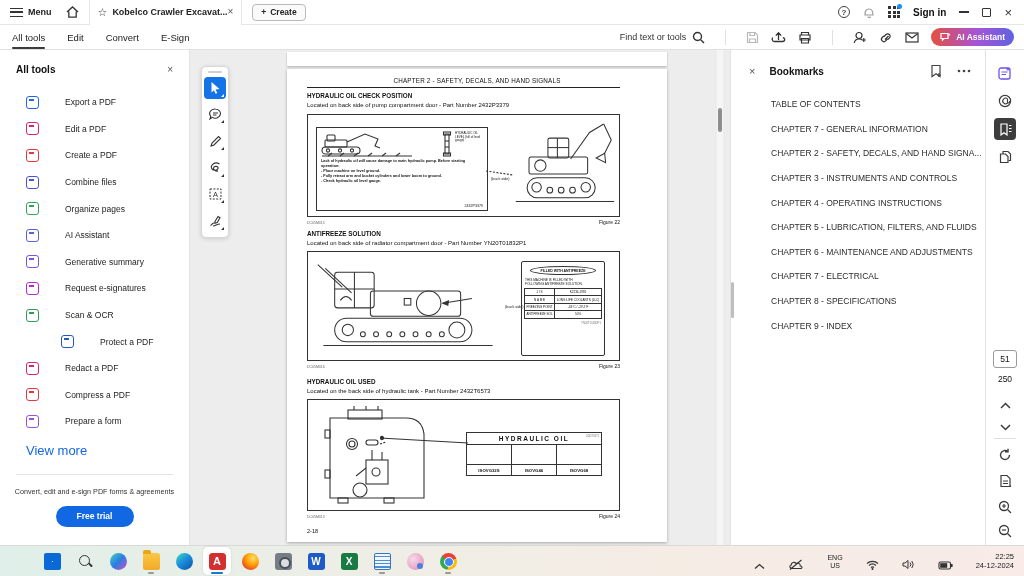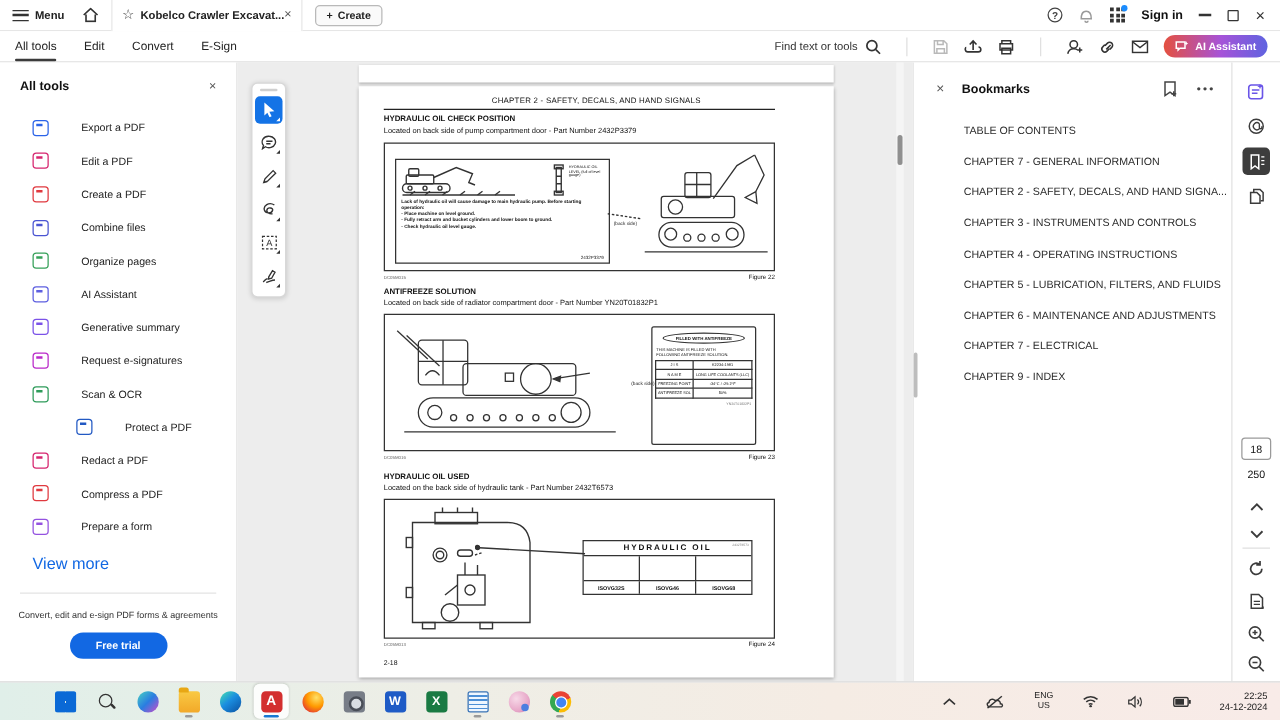--- a/index.html
+++ b/index.html
@@ -142,21 +142,21 @@
   [data-icon="camera"] .tb-ic::after { content:""; position:absolute; left:4.5px; top:4.5px; width:8px; height:8px; border-radius:50%; background:#d9dde2; border:2px solid #494e57; }
   [data-icon="word"] .tb-ic { background:#1e5bc6; border-radius:3px; }
   [data-icon="word"] .tb-ic::after { content:"W"; position:absolute; inset:0; color:#fff; font-size:10px; font-weight:bold; text-align:center; line-height:17px; }
   [data-icon="excel"] .tb-ic { background:#1a7a43; border-radius:3px; }
   [data-icon="excel"] .tb-ic::after { content:"X"; position:absolute; inset:0; color:#fff; font-size:10px; font-weight:bold; text-align:center; line-height:17px; }
   [data-icon="notepad"] .tb-ic { background:repeating-linear-gradient(#eef6ff 0 2.2px,#4c8fd6 2.2px 3.4px); border:1.5px solid #3a74b8; border-radius:2px; }
   [data-icon="paint"] .tb-ic { border-radius:50%; background:radial-gradient(circle at 35% 35%,#f7d9e8,#e8a9c9 60%,#c97bb2); }
   [data-icon="paint"] .tb-ic::after { content:""; position:absolute; right:1px; bottom:1px; width:6px; height:6px; border-radius:50%; background:#4c7ee0; }
   [data-icon="chrome"] .tb-ic { border-radius:50%; background:conic-gradient(from -50deg,#ea4335 0 33%,#fbbc05 0 66%,#34a853 0 100%); }
   [data-icon="chrome"] .tb-ic::after { content:""; position:absolute; left:4.5px; top:4.5px; width:8px; height:8px; border-radius:50%; background:#4285f4; border:1.6px solid #fff; }
-  .tray { margin-left:auto; display:flex; align-items:center; gap:23px; padding-right:10px; color:#222; }
+  .tray { margin-left:auto; display:flex; align-items:flex-end; gap:23px; padding-right:10px; color:#222; }
   .lang { font-size:7px; line-height:1.2; text-align:center; }
   .clock { font-size:7.5px; line-height:1.25; text-align:right; }
   svg.line { stroke:#333; fill:none; stroke-width:1.1; }
 </style>
 </head>
 <body>
 
 <div id="titlebar">
   <span class="hamburger"></span>
   <span class="menu-label">Menu</span>
@@ -574,20 +574,21 @@
       <div class="bm-item">CHAPTER 3 - INSTRUMENTS AND CONTROLS</div>
 
       <div class="bm-item">CHAPTER 4 - OPERATING INSTRUCTIONS</div>
 
       <div class="bm-item">CHAPTER 5 - LUBRICATION, FILTERS, AND FLUIDS</div>
 
       <div class="bm-item">CHAPTER 6 - MAINTENANCE AND ADJUSTMENTS</div>
 
       <div class="bm-item">CHAPTER 7 - ELECTRICAL</div>
 
+      <div class="bm-item">CHAPTER 8 - SPECIFICATIONS</div>
 
       <div class="bm-item">CHAPTER 9 - INDEX</div>
     </div>
   <div class="bm-scroll"></div>
 </div>
 
 <div id="rightrail">
   <div class="rr-ic" style="top:12px;color:#6a55e8">
     <svg class="ic" width="14" height="14" viewBox="0 0 14 14">
         <rect x="1" y="2" width="11" height="11" rx="2" stroke="currentColor" stroke-width="1.3" fill="none"></rect>
@@ -607,21 +608,21 @@
         <path d="M10 2.5 h2.5 M10 5.5 h2.5 M10 8.5 h2.5" stroke="#fff" stroke-width="1.1"></path>
       </svg>
   </div>
   <div class="rr-ic" style="top:96px">
     <svg class="ic" width="13" height="14" viewBox="0 0 13 14">
         <path d="M4 4 V1.5 H9 L11.5 4 V10.5 H9.5" stroke="#3c3c3c" stroke-width="1.2" fill="none"></path>
         <path d="M1.5 4 H6.5 L9 6.5 V12.5 H1.5 Z" stroke="#3c3c3c" stroke-width="1.2" fill="none"></path>
       </svg>
   </div>
 
-  <div class="pg-box">18</div>
+  <div class="pg-box">51</div>
   <div class="pg-total">250</div>
   <div class="rr-ic" style="top:344px">
       <svg class="ic" width="11" height="7" viewBox="0 0 11 7">
         <polyline points="1,6 5.5,1.5 10,6" stroke="#3c3c3c" stroke-width="1.5" fill="none"></polyline>
       </svg>
     </div>
   <div class="rr-ic" style="top:366px">
       <svg class="ic" width="11" height="7" viewBox="0 0 11 7">
         <polyline points="1,1 5.5,5.5 10,1" stroke="#3c3c3c" stroke-width="1.5" fill="none"></polyline>
       </svg>

